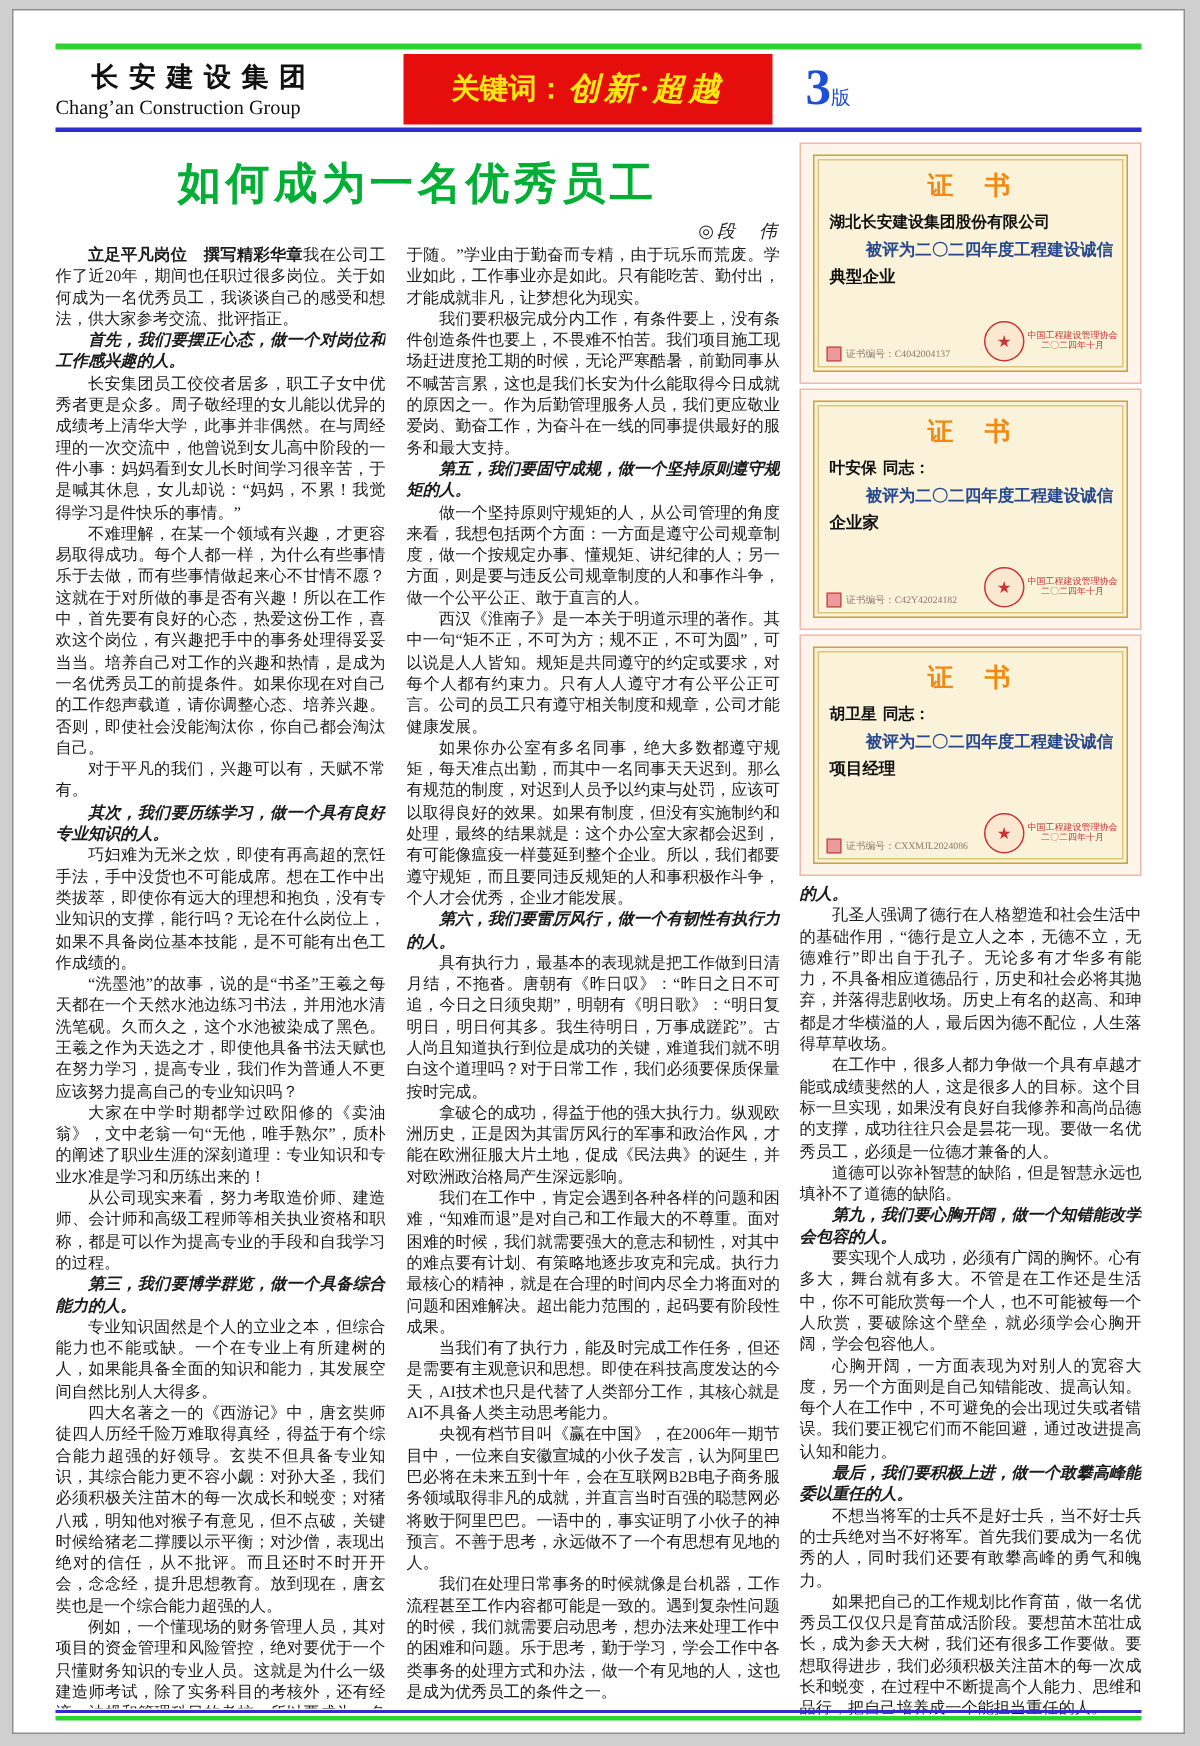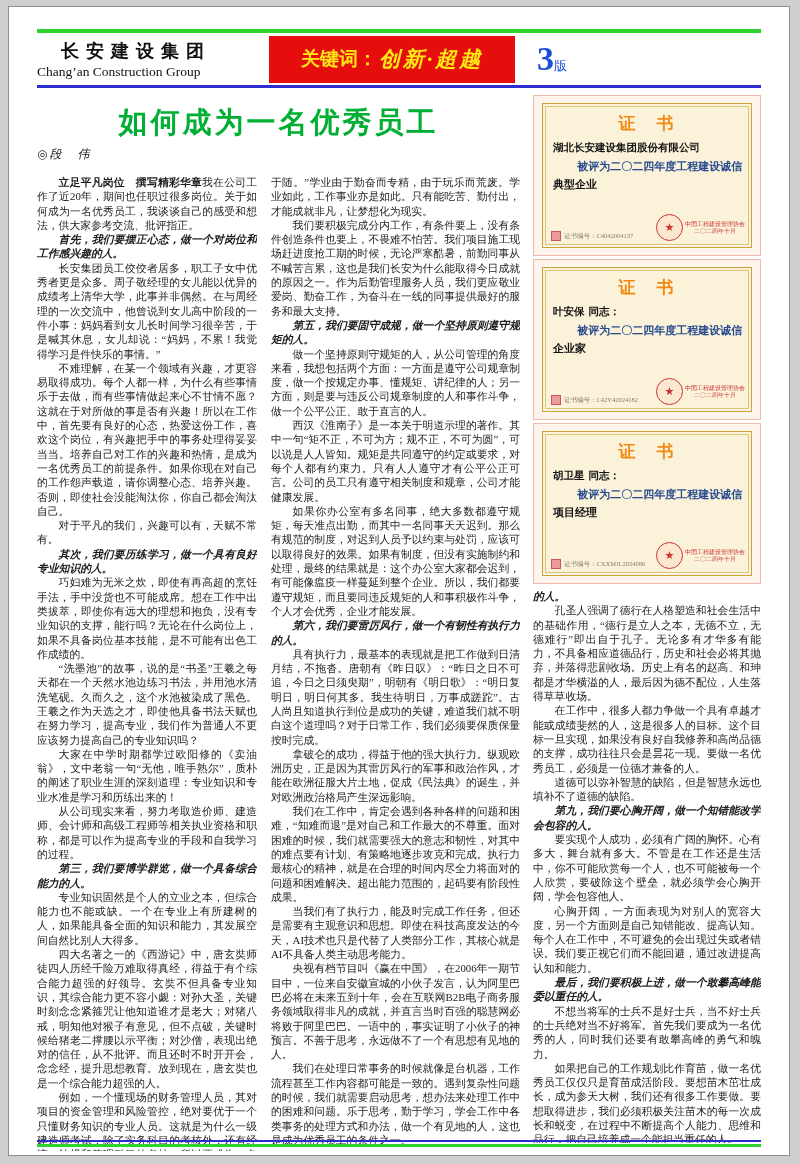--- a/index.html
+++ b/index.html
@@ -23,22 +23,22 @@
   .issue-url{font-size:14.5px;font-weight:bold;margin-top:2px;}
   .pagenum{width:52px;text-align:right;color:#1d4ed8;white-space:nowrap;}
   .pagenum .num{font-size:34px;font-weight:bold;line-height:30px;}
   .pagenum .ban{font-size:13px;}
   
   .content{display:flex;gap:13px;margin-top:7px;}
   .left-block{width:483px;}
   .right-block{width:228px;}
   .art-title{color:#00af33;font-size:29px;font-weight:bold;text-align:center;
              letter-spacing:3px;margin:8px 0 3px 0;white-space:nowrap;}
-  .art-author{text-align:left;font-size:12px;font-style:italic;color:#222;
-              letter-spacing:2px;margin-bottom:12px;}
+  .art-author{text-align:right;font-size:12px;font-style:italic;color:#222;
+              letter-spacing:2px;}
   .cols{display:flex;gap:14px;}
   .col{font-size:10.8px;line-height:14.3px;text-align:justify;color:#1c1c1c;overflow:hidden;}
   .col-1{width:220px;height:976px;}
   .col-2{width:249px;height:976px;}
   .col-3{width:228px;height:554px;margin-top:5px;}
   .col p{margin:0;text-indent:2em;}
   .col p.cont{text-indent:0;}
   .col p.kai{font-weight:bold;font-style:italic;}
   .lead{font-weight:bold;font-style:normal;}
   
@@ -103,21 +103,21 @@
             <p class="">长安集团员工佼佼者居多，职工子女中优秀者更是众多。周子敬经理的女儿能以优异的成绩考上清华大学，此事并非偶然。在与周经理的一次交流中，他曾说到女儿高中阶段的一件小事：妈妈看到女儿长时间学习很辛苦，于是喊其休息，女儿却说：“妈妈，不累！我觉得学习是件快乐的事情。”</p>
             <p class="">不难理解，在某一个领域有兴趣，才更容易取得成功。每个人都一样，为什么有些事情乐于去做，而有些事情做起来心不甘情不愿？这就在于对所做的事是否有兴趣！所以在工作中，首先要有良好的心态，热爱这份工作，喜欢这个岗位，有兴趣把手中的事务处理得妥妥当当。培养自己对工作的兴趣和热情，是成为一名优秀员工的前提条件。如果你现在对自己的工作怨声载道，请你调整心态、培养兴趣。否则，即使社会没能淘汰你，你自己都会淘汰自己。</p>
             <p class="">对于平凡的我们，兴趣可以有，天赋不常有。</p>
             <p class="kai ">其次，我们要历练学习，做一个具有良好专业知识的人。</p>
             <p class="">巧妇难为无米之炊，即使有再高超的烹饪手法，手中没货也不可能成席。想在工作中出类拔萃，即使你有远大的理想和抱负，没有专业知识的支撑，能行吗？无论在什么岗位上，如果不具备岗位基本技能，是不可能有出色工作成绩的。</p>
             <p class="">“洗墨池”的故事，说的是“书圣”王羲之每天都在一个天然水池边练习书法，并用池水清洗笔砚。久而久之，这个水池被染成了黑色。王羲之作为天选之才，即使他具备书法天赋也在努力学习，提高专业，我们作为普通人不更应该努力提高自己的专业知识吗？</p>
             <p class="">大家在中学时期都学过欧阳修的《卖油翁》，文中老翁一句“无他，唯手熟尔”，质朴的阐述了职业生涯的深刻道理：专业知识和专业水准是学习和历练出来的！</p>
             <p class="">从公司现实来看，努力考取造价师、建造师、会计师和高级工程师等相关执业资格和职称，都是可以作为提高专业的手段和自我学习的过程。</p>
             <p class="kai ">第三，我们要博学群览，做一个具备综合能力的人。</p>
             <p class="">专业知识固然是个人的立业之本，但综合能力也不能或缺。一个在专业上有所建树的人，如果能具备全面的知识和能力，其发展空间自然比别人大得多。</p>
-            <p class="">四大名著之一的《西游记》中，唐玄奘师徒四人历经千险万难取得真经，得益于有个综合能力超强的好领导。玄奘不但具备专业知识，其综合能力更不容小觑：对孙大圣，关键时刻念念紧箍咒让他知道谁才是老大；对猪八戒，明知他对猴子有意见，但不点破，关键时候给猪老二撑腰以示平衡；对沙僧，表现出绝对的信任，从不批评。而且还时不时开开会，念念经，提升思想教育。放到现在，唐玄奘也是一个综合能力超强的人。</p>
+            <p class="">四大名著之一的《西游记》中，唐玄奘师徒四人历经千险万难取得真经，得益于有个综合能力超强的好领导。玄奘不但具备专业知识，其综合能力更不容小觑：对孙大圣，我们必须积极关注苗木的每一次成长和蜕变；对猪八戒，明知他对猴子有意见，但不点破，关键时候给猪老二撑腰以示平衡；对沙僧，表现出绝对的信任，从不批评。而且还时不时开开会，念念经，提升思想教育。放到现在，唐玄奘也是一个综合能力超强的人。</p>
             <p class="">例如，一个懂现场的财务管理人员，其对项目的资金管理和风险管控，绝对要优于一个只懂财务知识的专业人员。这就是为什么一级建造师考试，除了实务科目的考核外，还有经济、法规和管理科目的考核。所以要成为一名优秀员工，除了基本的专业知识外，我们还要博学群览，全方面的武装自己。</p>
           </div>
         <div class="col col-2" id="col-1">
             <p class="cont">于随。”学业由于勤奋而专精，由于玩乐而荒废。学业如此，工作事业亦是如此。只有能吃苦、勤付出，才能成就非凡，让梦想化为现实。</p>
             <p class="">我们要积极完成分内工作，有条件要上，没有条件创造条件也要上，不畏难不怕苦。我们项目施工现场赶进度抢工期的时候，无论严寒酷暑，前勤同事从不喊苦言累，这也是我们长安为什么能取得今日成就的原因之一。作为后勤管理服务人员，我们更应敬业爱岗、勤奋工作，为奋斗在一线的同事提供最好的服务和最大支持。</p>
             <p class="kai ">第五，我们要固守成规，做一个坚持原则遵守规矩的人。</p>
             <p class="">做一个坚持原则守规矩的人，从公司管理的角度来看，我想包括两个方面：一方面是遵守公司规章制度，做一个按规定办事、懂规矩、讲纪律的人；另一方面，则是要与违反公司规章制度的人和事作斗争，做一个公平公正、敢于直言的人。</p>
             <p class="">西汉《淮南子》是一本关于明道示理的著作。其中一句“矩不正，不可为方；规不正，不可为圆”，可以说是人人皆知。规矩是共同遵守的约定或要求，对每个人都有约束力。只有人人遵守才有公平公正可言。公司的员工只有遵守相关制度和规章，公司才能健康发展。</p>
             <p class="">如果你办公室有多名同事，绝大多数都遵守规矩，每天准点出勤，而其中一名同事天天迟到。那么有规范的制度，对迟到人员予以约束与处罚，应该可以取得良好的效果。如果有制度，但没有实施制约和处理，最终的结果就是：这个办公室大家都会迟到，有可能像瘟疫一样蔓延到整个企业。所以，我们都要遵守规矩，而且要同违反规矩的人和事积极作斗争，个人才会优秀，企业才能发展。</p>
             <p class="kai ">第六，我们要雷厉风行，做一个有韧性有执行力的人。</p>

